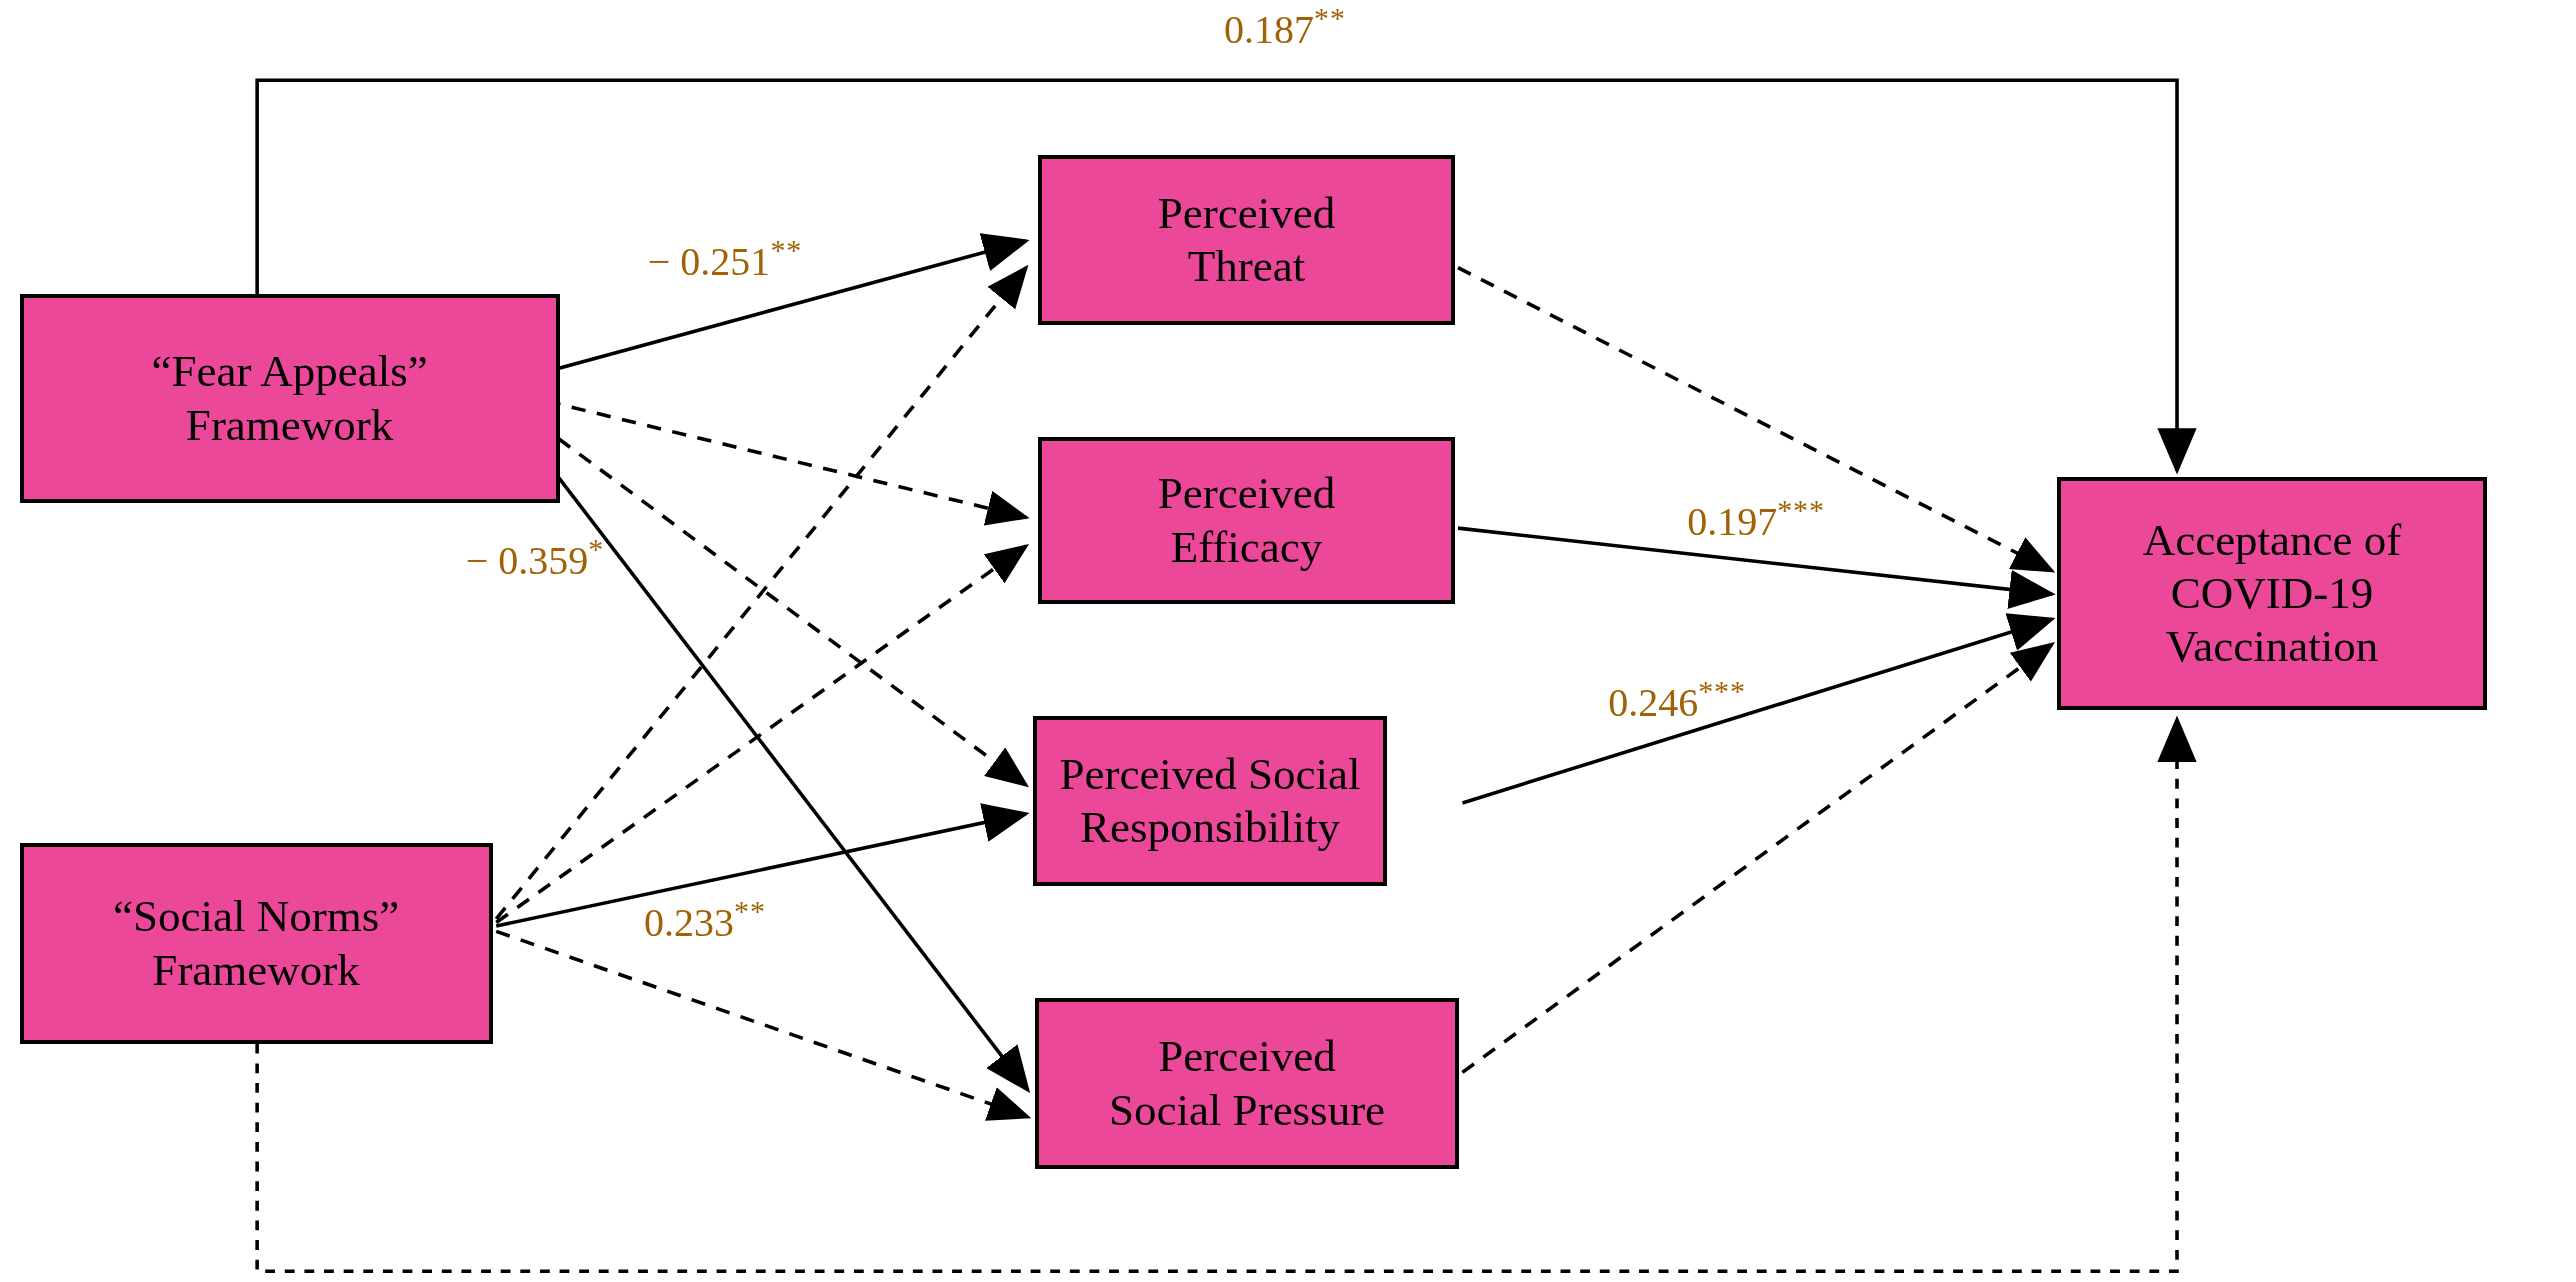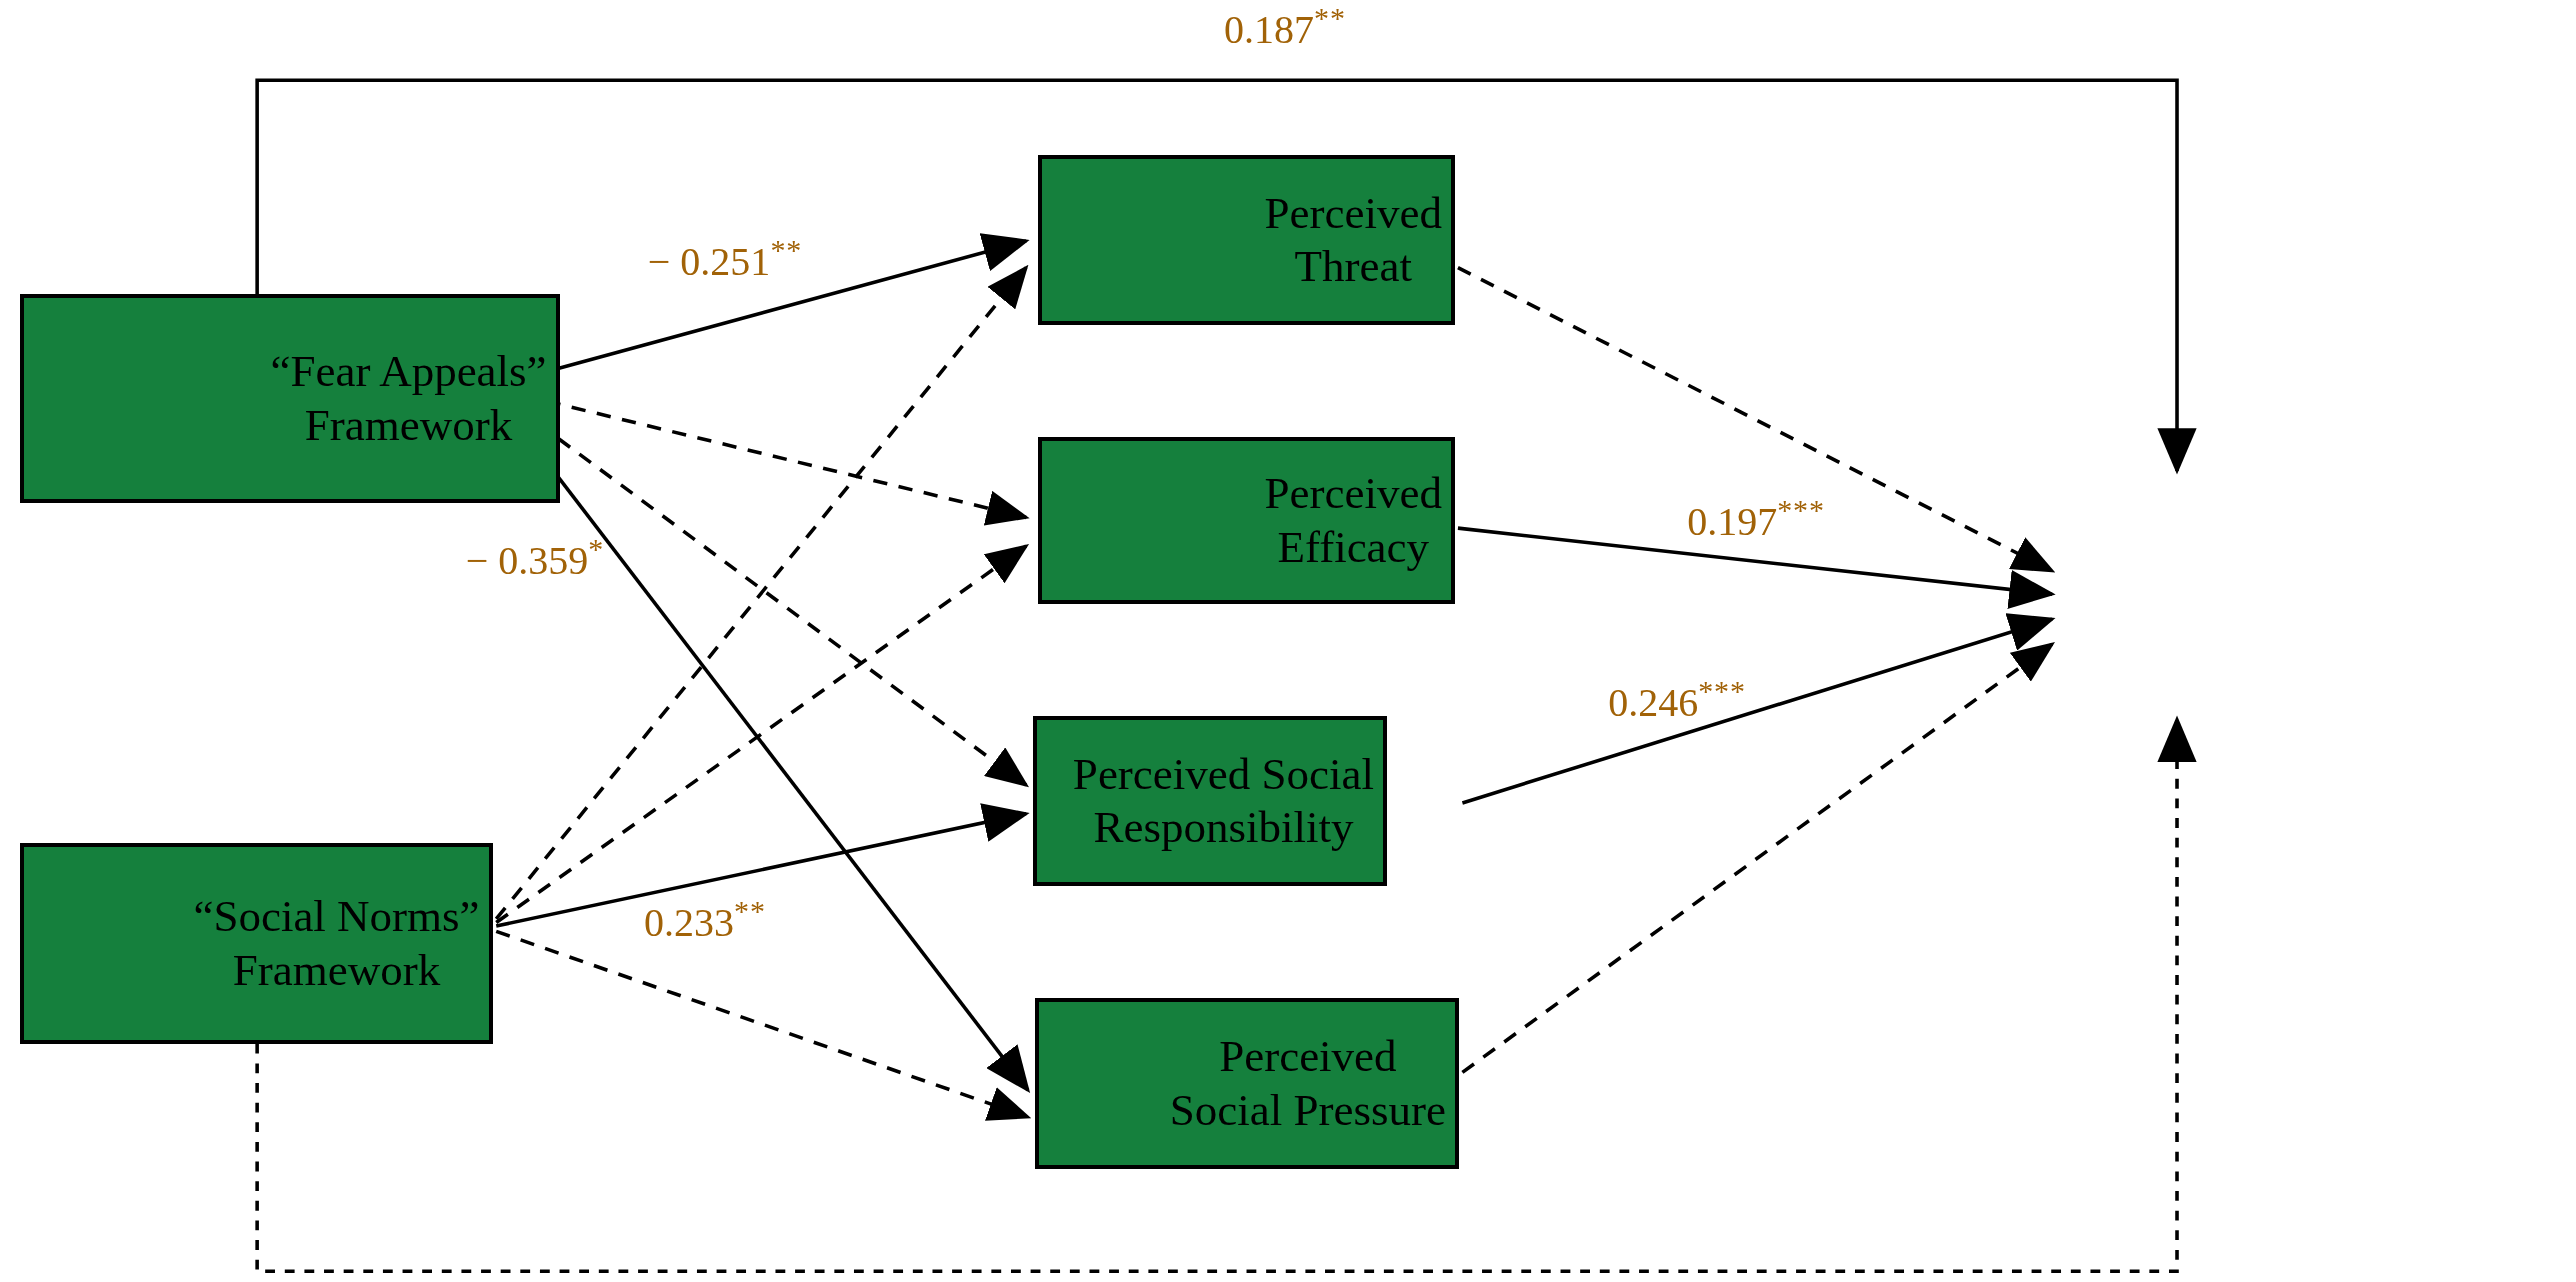--- a/index.html
+++ b/index.html
@@ -19,24 +19,24 @@
     position: absolute;
     left: 0;
     top: 0;
     width: 2576px;
     height: 1282px;
   }
   .node {
     position: absolute;
     box-sizing: border-box;
     border: 4.5px solid #000000;
-    background: #15803d;
+    background: #ec4899;
     display: flex;
     align-items: center;
-    justify-content: flex-end;
+    justify-content: center;
     text-align: center;
     color: #000000;
     line-height: 1.18;
     font-size: 45px;
     z-index: 5;
   }
   .node .label {
     display: block;
     white-space: pre-line;
     padding: 0 9px;
@@ -122,20 +122,25 @@
   <div class="node" style="left:1033px; top:716px; width:354px; height:170px;">
     <span class="label">Perceived Social
 Responsibility</span>
   </div>
 
   <div class="node" style="left:1035px; top:998px; width:424px; height:171px;">
     <span class="label">Perceived
 Social Pressure</span>
   </div>
 
+  <div class="node" style="left:2057px; top:477px; width:430px; height:233px;">
+    <span class="label">Acceptance of
+COVID-19
+Vaccination</span>
+  </div>
 
   <div class="edge-label" style="left:1285px; top:27px;">
     <span>0.187</span><span class="stars">**</span>
   </div>
 
   <div class="edge-label" style="left:725px; top:259px;">
     <span>− 0.251</span><span class="stars">**</span>
   </div>
 
   <div class="edge-label" style="left:535px; top:558px;">

